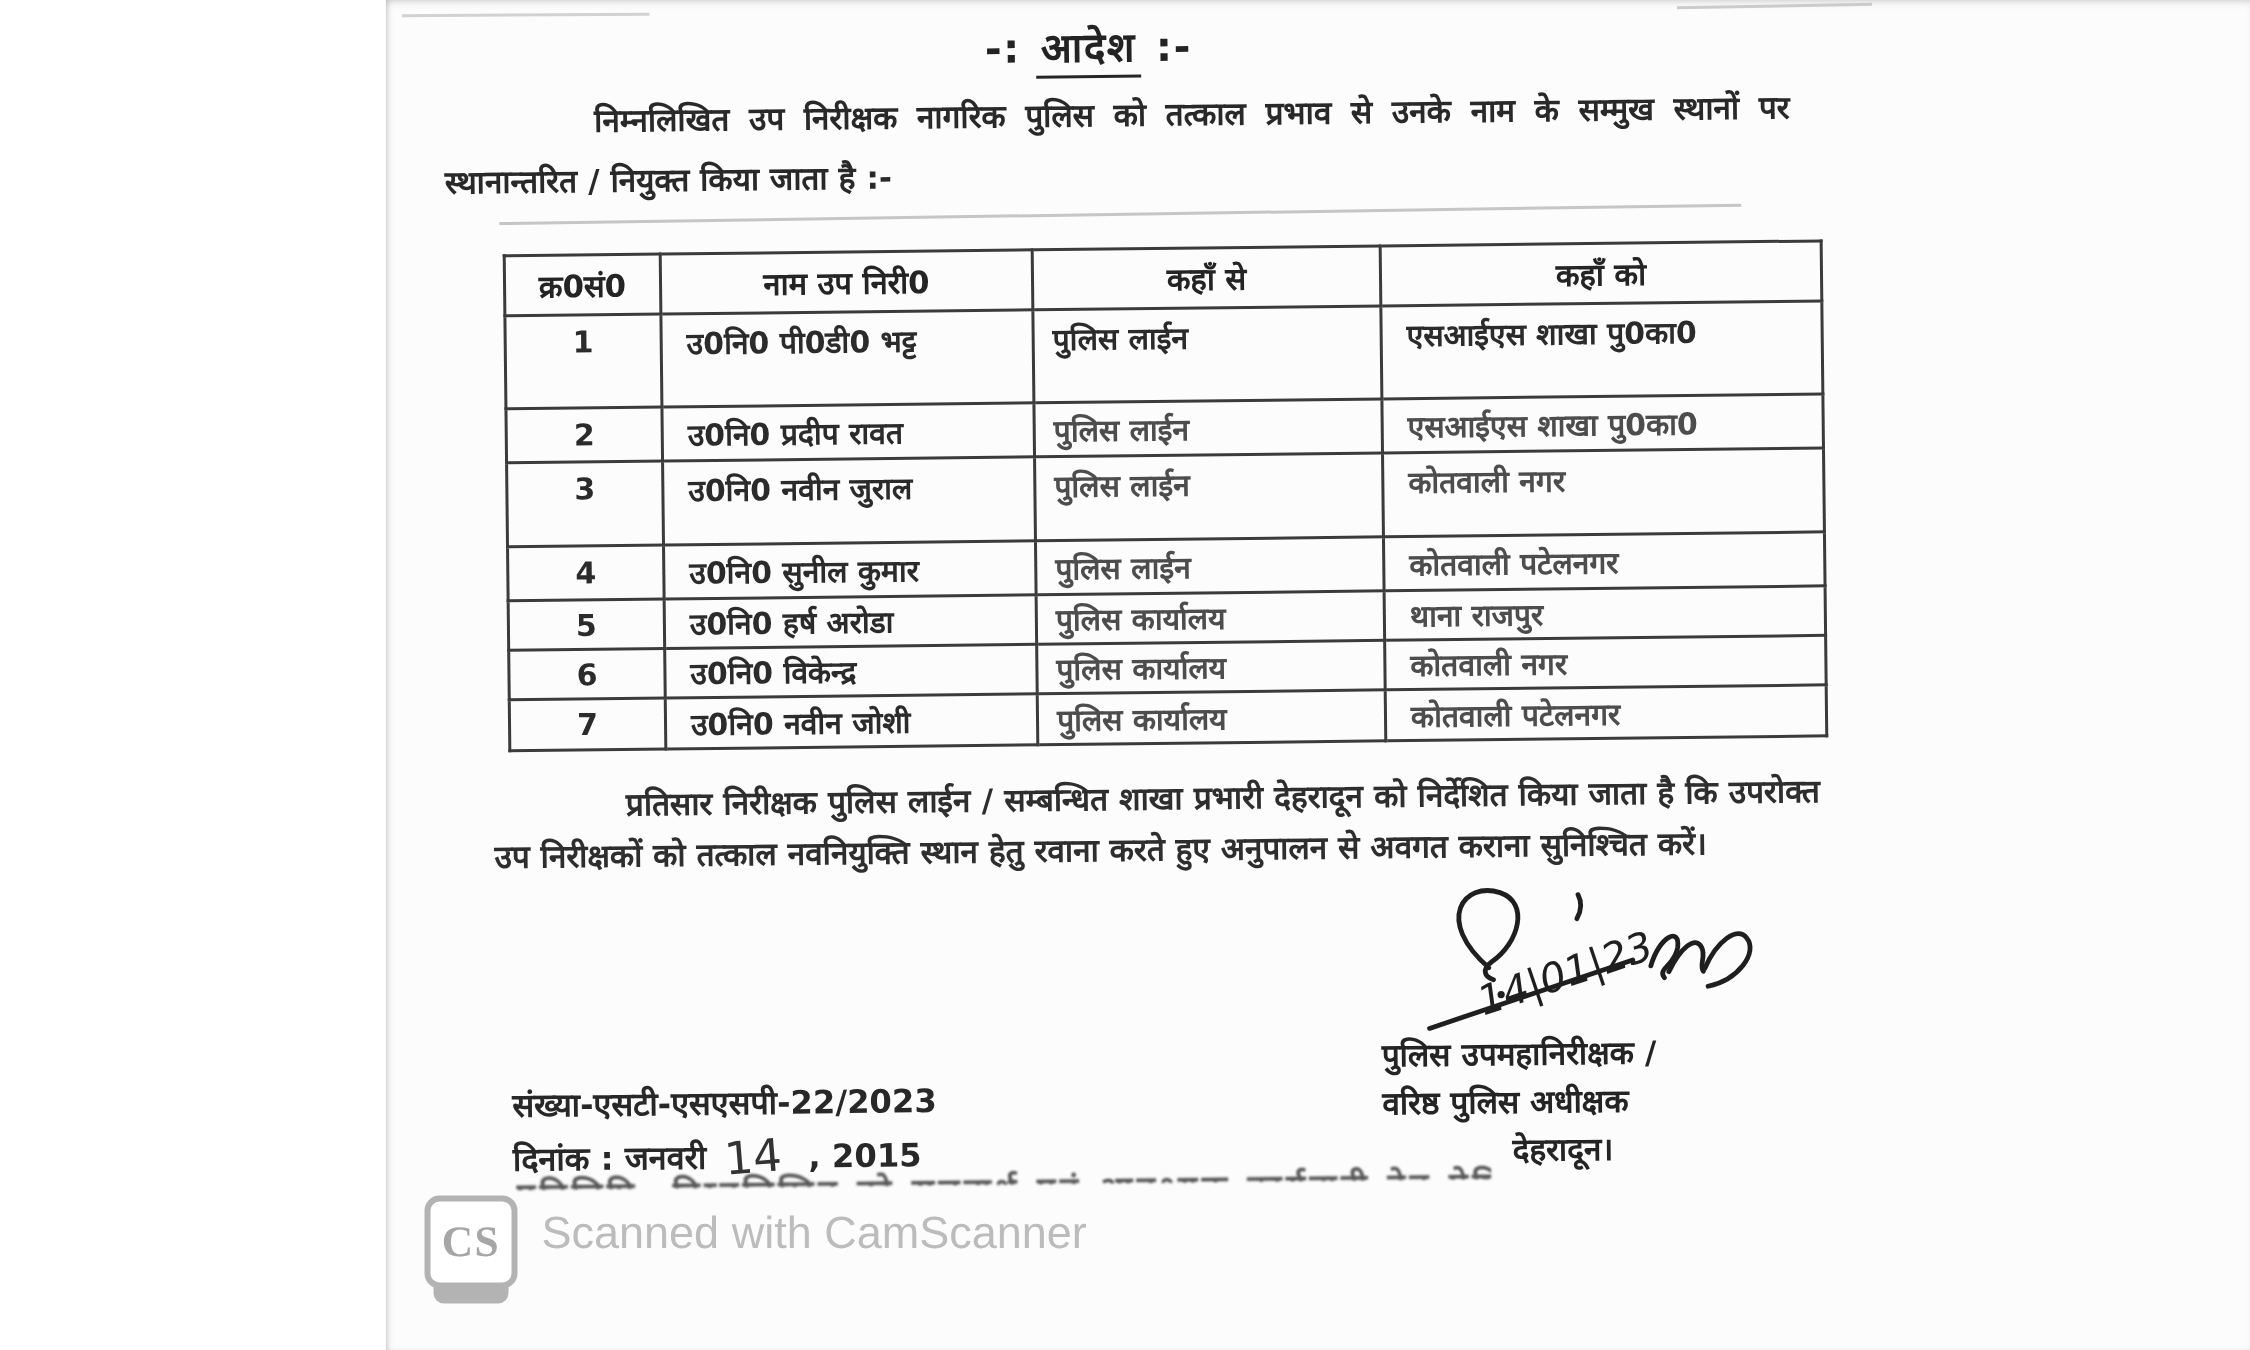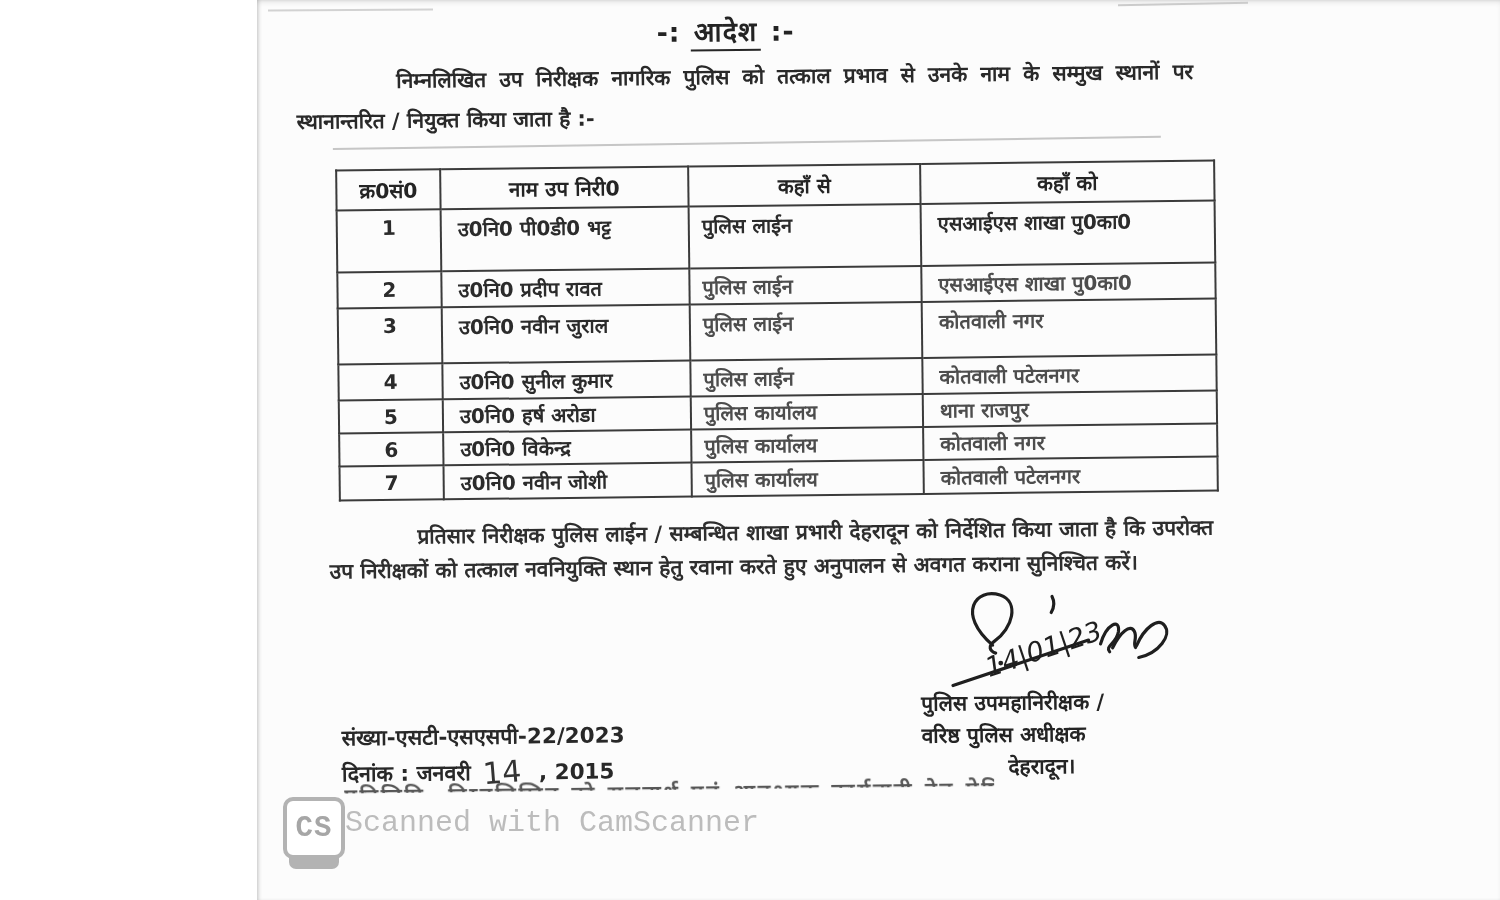--- a/index.html
+++ b/index.html
@@ -81,26 +81,26 @@
     font-size:22px;font-weight:700;letter-spacing:3px;color:#3a3a3a;
     filter:blur(0.7px);opacity:.85;white-space:nowrap;
   }
 
   
   .watermark{position:absolute;left:283px;top:797px;display:flex;align-items:flex-start;}
   .cs-badge{
     position:relative;width:54px;height:54px;border:4px solid #b3b3b3;border-radius:10px;
     background:#ffffff;display:flex;align-items:center;justify-content:center;
     font-size:29px;font-weight:700;color:#a6a6a6;letter-spacing:1px;
-    font-family:Liberation Mono, monospace;
+    font-family:Liberation Serif, serif;
   }
   .cs-tab{position:absolute;left:2px;right:2px;bottom:-14px;height:13px;background:#b3b3b3;border-radius:0 0 7px 7px;}
   .wm-text{
-    margin-top:9px;font-size:30px;color:#bcbcbc;
-    font-family:Liberation Mono, monospace;
+    margin-left:16px;margin-top:9px;font-size:30px;color:#bcbcbc;
+    font-family:Liberation Sans, sans-serif;
   }
 </style>
 </head>
 <body>
 
 <div class="page"></div>
 <div class="edge-a"></div>
 <div class="edge-b"></div>
 
 <div class="content">

